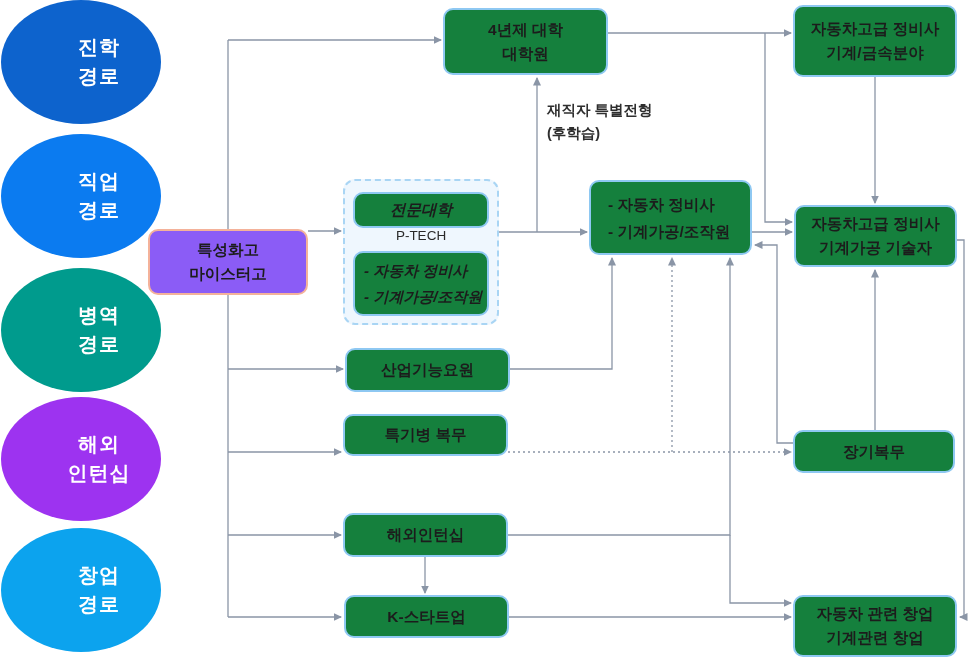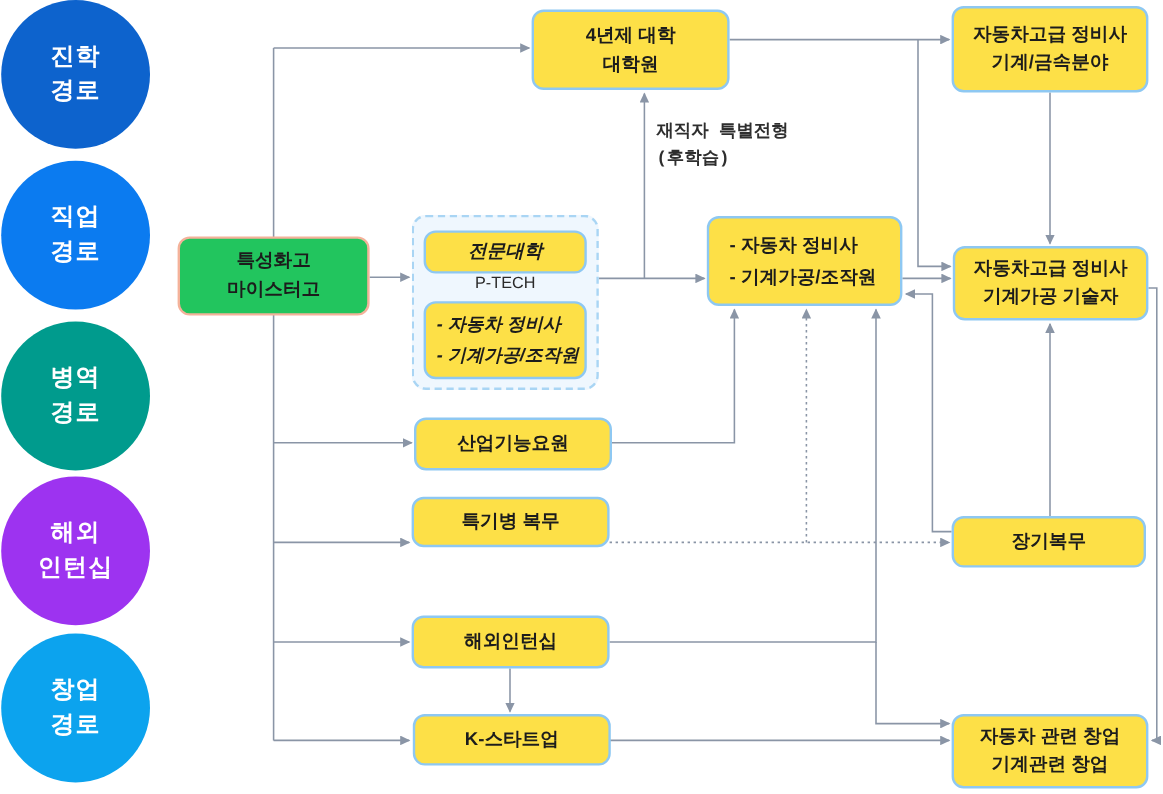--- a/index.html
+++ b/index.html
@@ -7,42 +7,43 @@
     position:relative;width:969px;height:662px;background:#ffffff;overflow:hidden;
     font-family:"Liberation Sans",sans-serif;color:#1c1c1c;
   }
   .connector-layer{position:absolute;left:0;top:0;z-index:1;}
   
   .legend-circle{
     position:absolute;left:1px;width:124px;height:124px;border-radius:50%;
     display:flex;flex-direction:column;align-items:center;justify-content:center;
     color:#ffffff;font-weight:700;font-size:20px;line-height:29px;z-index:2;
     letter-spacing:1px;
+    padding-left:36px;
   }
   
   .node{
     position:absolute;box-sizing:border-box;z-index:2;
-    background:#fde047;border:2px solid #8ec8f2;border-radius:10px;
+    background:#15803d;border:2px solid #8ec8f2;border-radius:10px;
     display:flex;flex-direction:column;align-items:center;justify-content:center;
     font-weight:600;font-size:15.5px;line-height:24px;color:#1c1c1c;text-align:center;
   }
   .node.left-align{align-items:flex-start;text-align:left;}
-  .node.source{background:#22c55e;border-color:#f4b29a;}
+  .node.source{background:#8b5cf6;border-color:#f4b29a;margin-top:32px;}
   .group{
     position:absolute;box-sizing:border-box;z-index:2;
     background:#eff7fe;border:2px dashed #a9d5f4;border-radius:12px;
   }
   .group .node{position:absolute;font-style:italic;}
   .ptech-tag{
     position:absolute;left:0;right:0;top:47px;text-align:center;
     font-weight:400;font-size:13.5px;color:#2a2a2a;z-index:3;
   }
   .annotation{
     position:absolute;z-index:2;font-size:14.5px;font-weight:600;
-    color:#2e2e2e;line-height:23px;white-space:nowrap;font-family:Liberation Mono, monospace;
+    color:#2e2e2e;line-height:23px;white-space:nowrap;
   }
 </style>
 </head>
 <body>
 
 <div class="stage">
 
   <svg class="connector-layer" width="969" height="662" viewBox="0 0 969 662">
     <defs>
       <marker id="arw" markerWidth="9" markerHeight="8" refX="7.5" refY="4" orient="auto" markerUnits="userSpaceOnUse">

